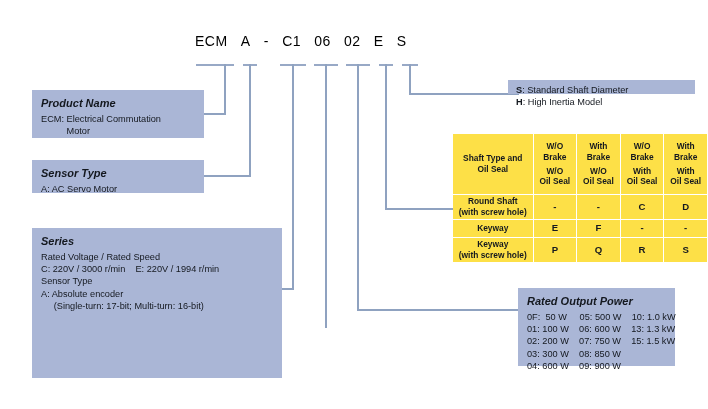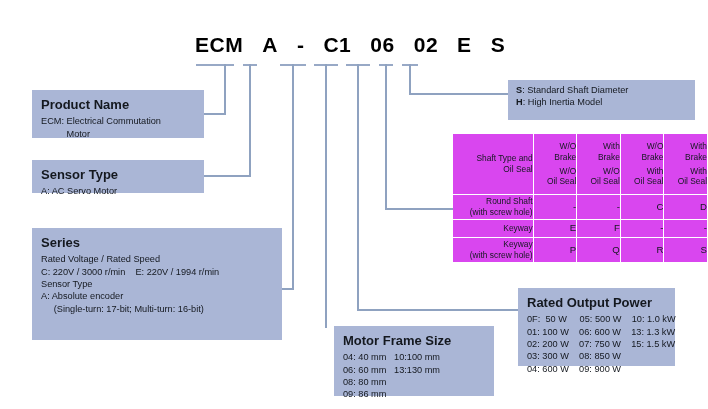--- a/index.html
+++ b/index.html
@@ -15,61 +15,61 @@
 
   .page-title{
     position:absolute;left:30px;top:8px;
     font-size:14.5px;font-weight:bold;letter-spacing:.1px;
     color:#000;
   }
 
   
   .code-row{
     position:absolute;left:195px;top:33px;
-    font-size:21px;font-weight:bold;letter-spacing:.5px;
+    font-size:14px;font-weight:normal;letter-spacing:.5px;
     color:#000;white-space:nowrap;
   }
   .code-seg{display:inline-block;}
 
   
   .box{
     position:absolute;
     background:#aab6d6;
     color:#14181f;
     box-sizing:border-box;
     padding:6px 9px 7px 9px;
     line-height:1.34;
     font-size:9.2px;
   }
-  .box .bt{font-weight:bold;font-size:13px;display:block;margin-bottom:2px;}
+  .box .bt{font-weight:bold;font-size:11px;display:block;margin-bottom:2px;font-style:italic;}
   .box .ln{display:block;white-space:pre;}
   .box .ind{display:block;white-space:pre;}
 
   .box.product{left:32px;top:90px;width:172px;height:48px;}
   .box.driving{left:32px;top:160px;width:172px;height:33px;}
-  .box.series{left:32px;top:228px;width:250px;height:112px;}
+  .box.series{left:32px;top:228px;width:250px;height:150px;}
   .box.frame{left:334px;top:326px;width:160px;height:70px;}
   .box.power{left:518px;top:288px;width:157px;height:78px;}
-  .box.shaft-note{left:508px;top:80px;width:187px;height:40px;padding:4px 8px;}
+  .box.shaft-note{left:508px;top:80px;width:187px;height:14px;padding:4px 8px;}
 
   .series .cols{display:block;white-space:pre;}
   .power .prow{display:block;white-space:pre;font-variant-numeric:tabular-nums;}
   .frame .frow{display:block;white-space:pre;}
 
   
   .shaft-table{
     position:absolute;left:452px;top:133px;
     border-collapse:separate;border-spacing:1.5px;
     font-size:8.4px;color:#14181f;
     table-layout:fixed;
   }
   .shaft-table td,.shaft-table th{
-    background:#d946ef;
-    text-align:right;vertical-align:middle;
-    font-weight:normal;
+    background:#fde047;
+    text-align:center;vertical-align:middle;
+    font-weight:bold;
     padding:0;
     line-height:1.3;
   }
   .shaft-table .hdr-label{width:88px;height:60px;}
   .shaft-table .hdr-col{width:46px;height:60px;}
   .shaft-table .rlabel{width:88px;height:24px;}
   .shaft-table .cell{width:46px;height:24px;font-size:9.6px;}
   .shaft-table tr.short .rlabel,.shaft-table tr.short .cell{height:17px;}
   .sub{display:block;}
   .sub.gap{margin-top:3px;}
@@ -144,27 +144,20 @@
 
   <div class="box series">
     <span class="bt">Series</span>
     <span class="ln">Rated Voltage / Rated Speed</span>
     <span class="cols">C: 220V / 3000 r/min    E: 220V / 1994 r/min</span>
     <span class="ln">Sensor Type</span>
     <span class="ln">A: Absolute encoder</span>
     <span class="ind">     (Single-turn: 17-bit; Multi-turn: 16-bit)</span>
   </div>
 
-  <div class="box frame">
-    <span class="bt">Motor Frame Size</span>
-    <span class="frow">04: 40 mm   10:100 mm</span>
-    <span class="frow">06: 60 mm   13:130 mm</span>
-    <span class="frow">08: 80 mm</span>
-    <span class="frow">09: 86 mm</span>
-  </div>
 
   <div class="box power">
     <span class="bt">Rated Output Power</span>
     <span class="prow">0F:  50 W     05: 500 W    10: 1.0 kW</span>
     <span class="prow">01: 100 W    06: 600 W    13: 1.3 kW</span>
     <span class="prow">02: 200 W    07: 750 W    15: 1.5 kW</span>
     <span class="prow">03: 300 W    08: 850 W</span>
     <span class="prow">04: 600 W    09: 900 W</span>
   </div>
 

